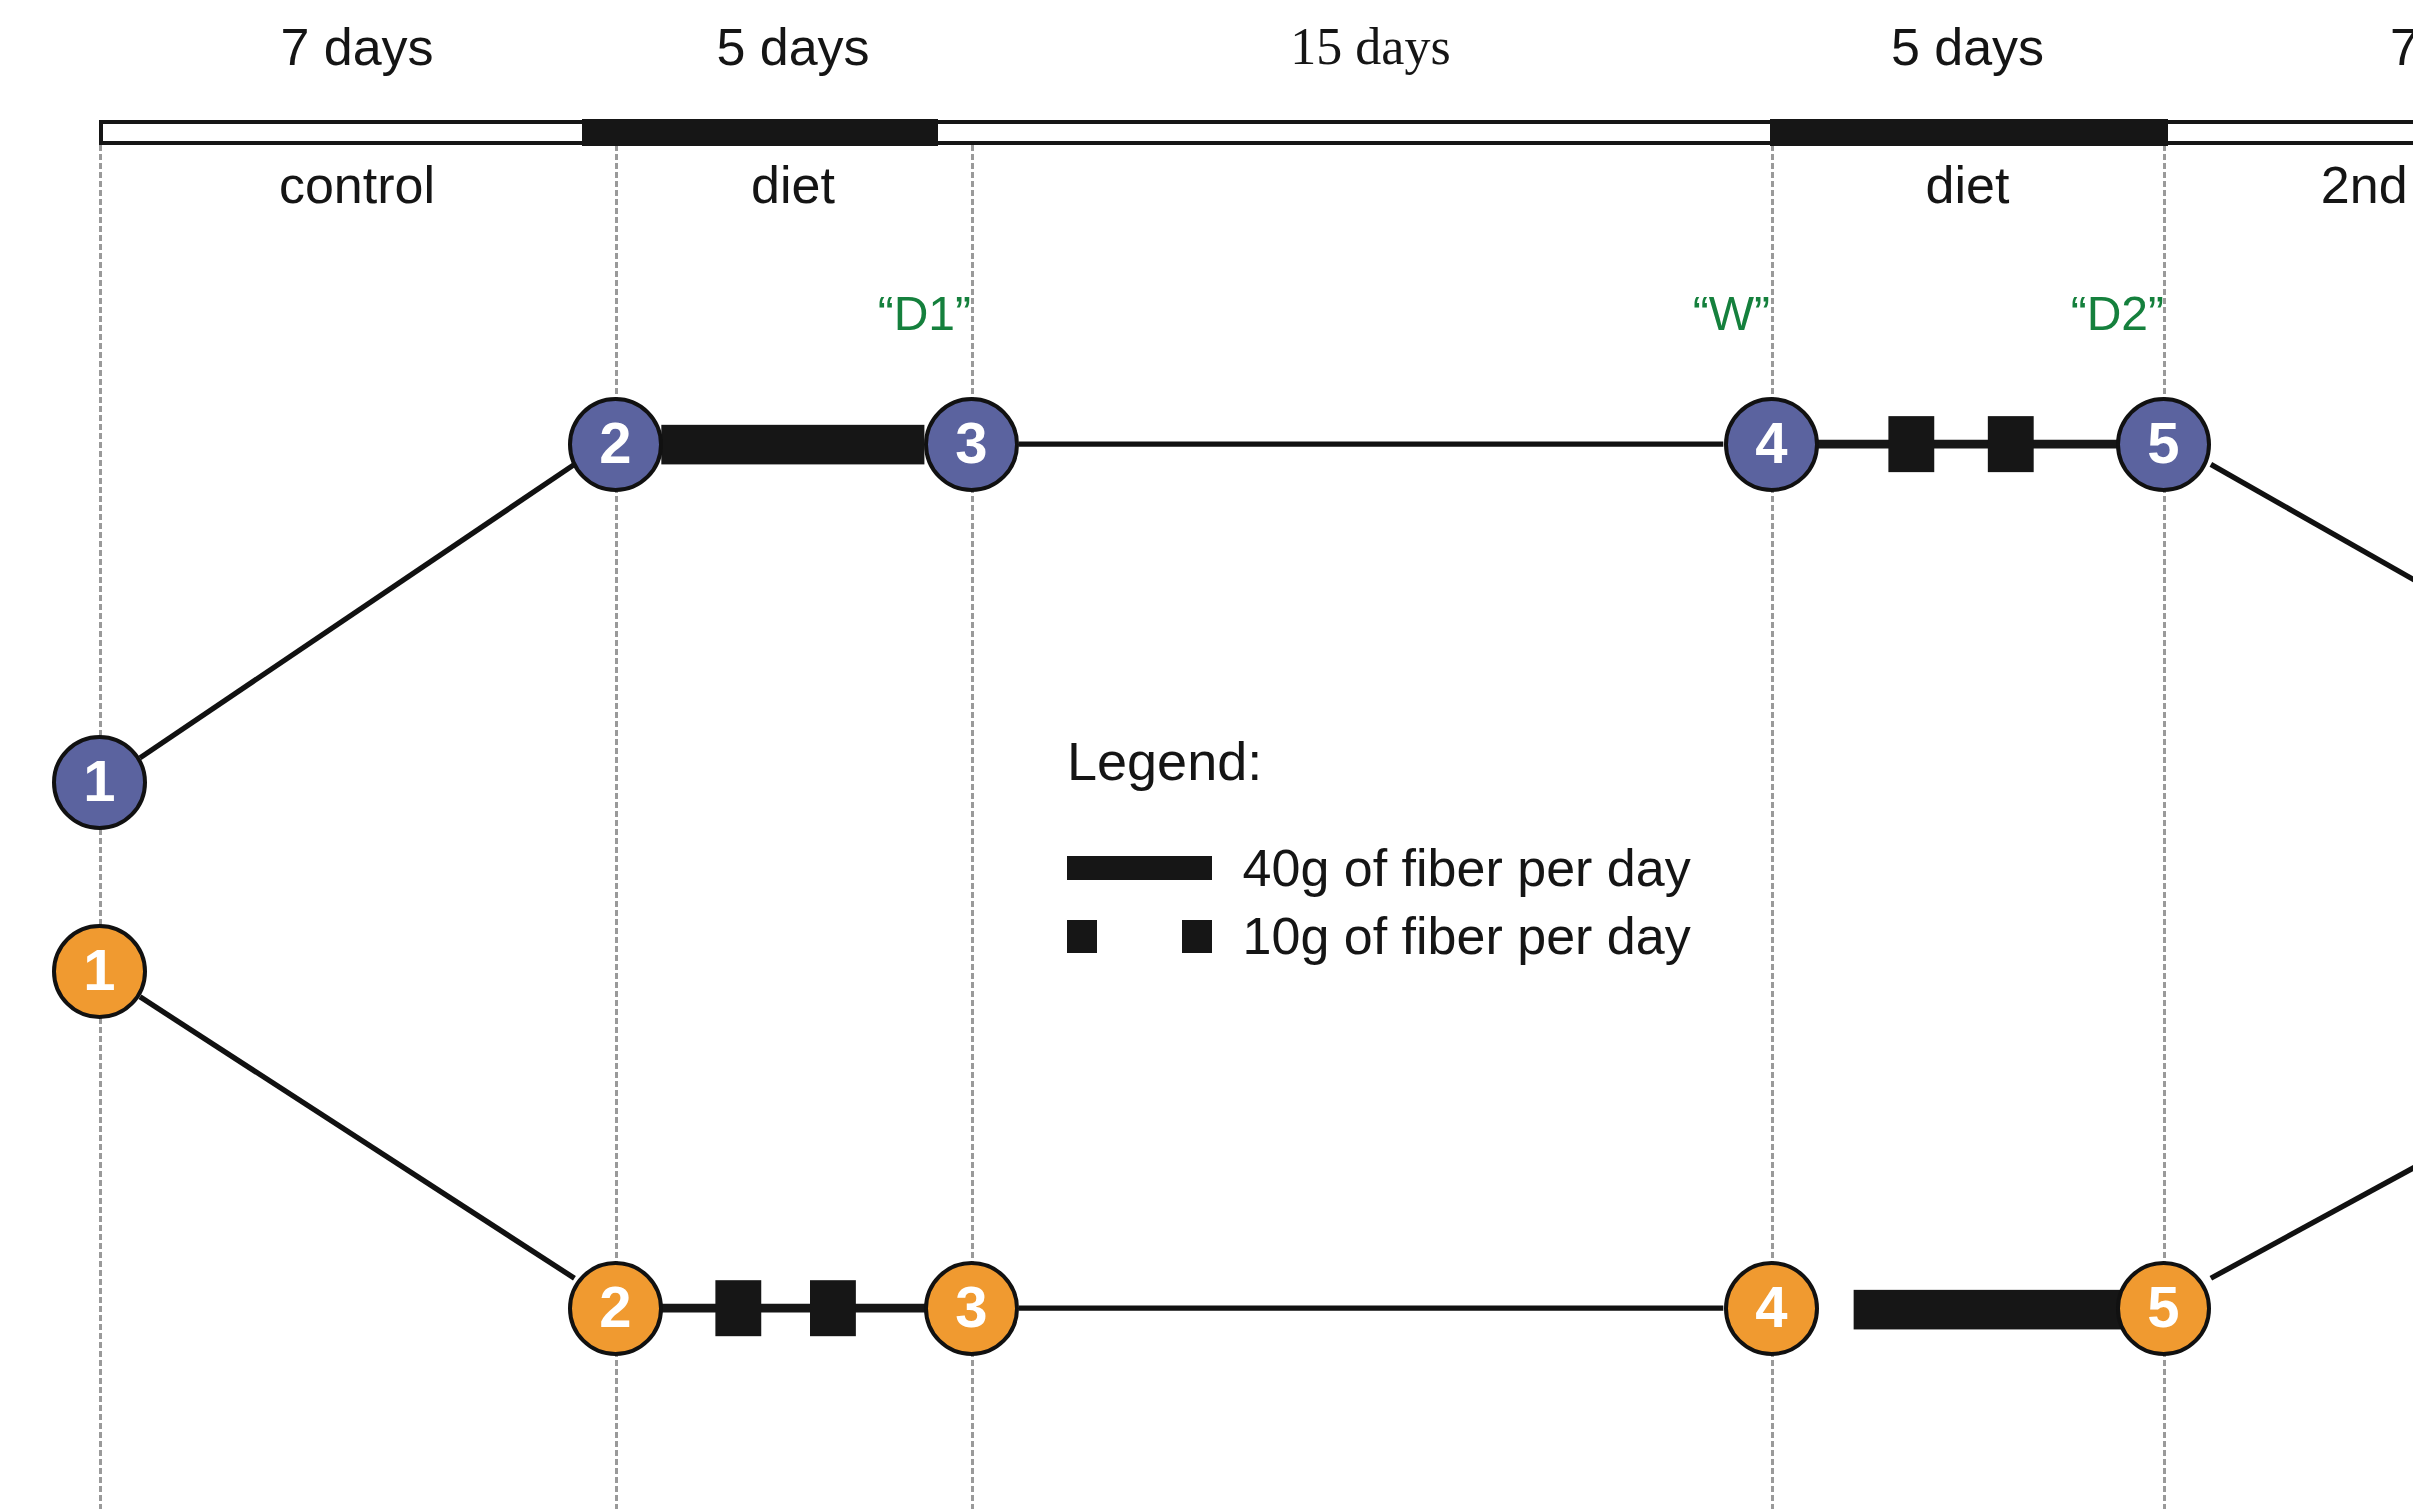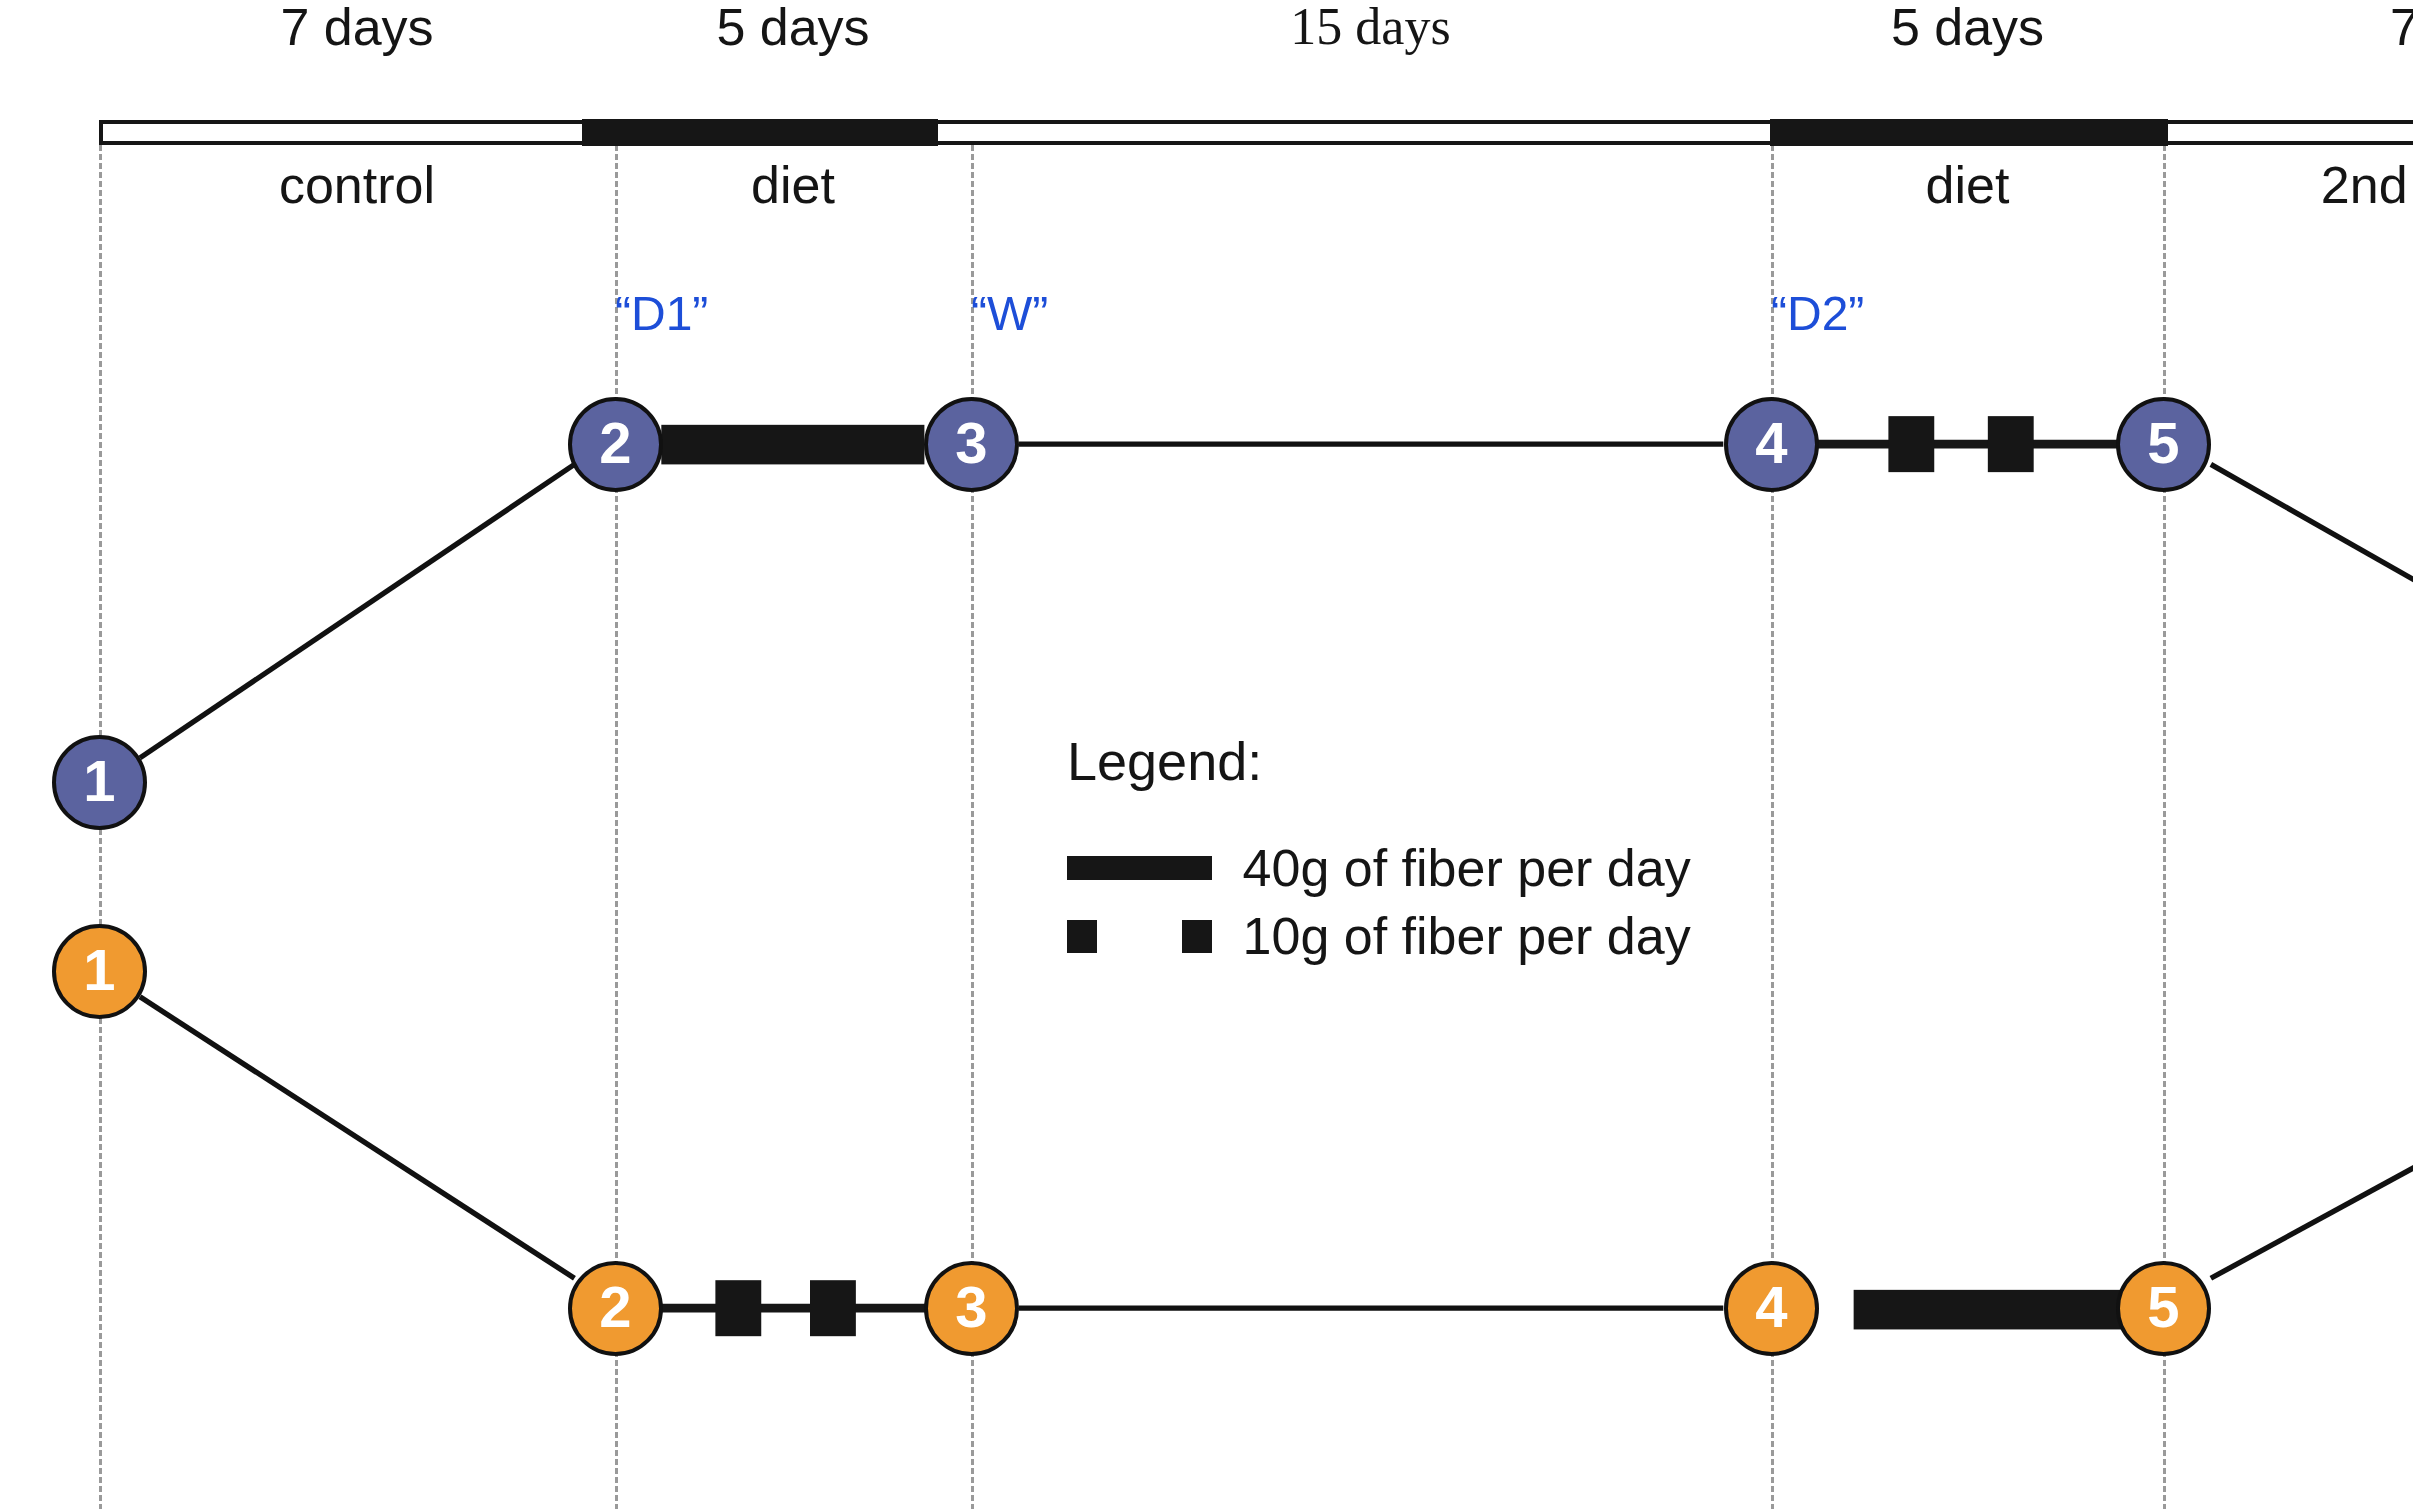--- a/index.html
+++ b/index.html
@@ -23,21 +23,21 @@
     position: absolute;
     top: 145px;
     bottom: 0;
     width: 0;
     border-left: 3.4px dashed #9a9a9a;
   }
 
   
   .duration {
     position: absolute;
-    top: 1px;
+    top: 21px;
     text-align: center;
     font-size: 52px;
     color: #151515;
     white-space: nowrap;
     line-height: 1;
   }
 
   
   #timeline {
     position: absolute;
@@ -62,23 +62,23 @@
     top: 159px;
     text-align: center;
     font-size: 52px;
     color: #151515;
     white-space: nowrap;
     line-height: 1;
   }
   .phase-code {
     position: absolute;
     top: 290px;
-    text-align: left;
+    text-align: right;
     font-size: 48px;
-    color: #1d4ed8;
+    color: #15803d;
     white-space: nowrap;
     line-height: 1;
   }
 
   
   #edges {
     position: absolute;
     left: 0; top: 0;
     width: 2877px;
     height: 1510px;

